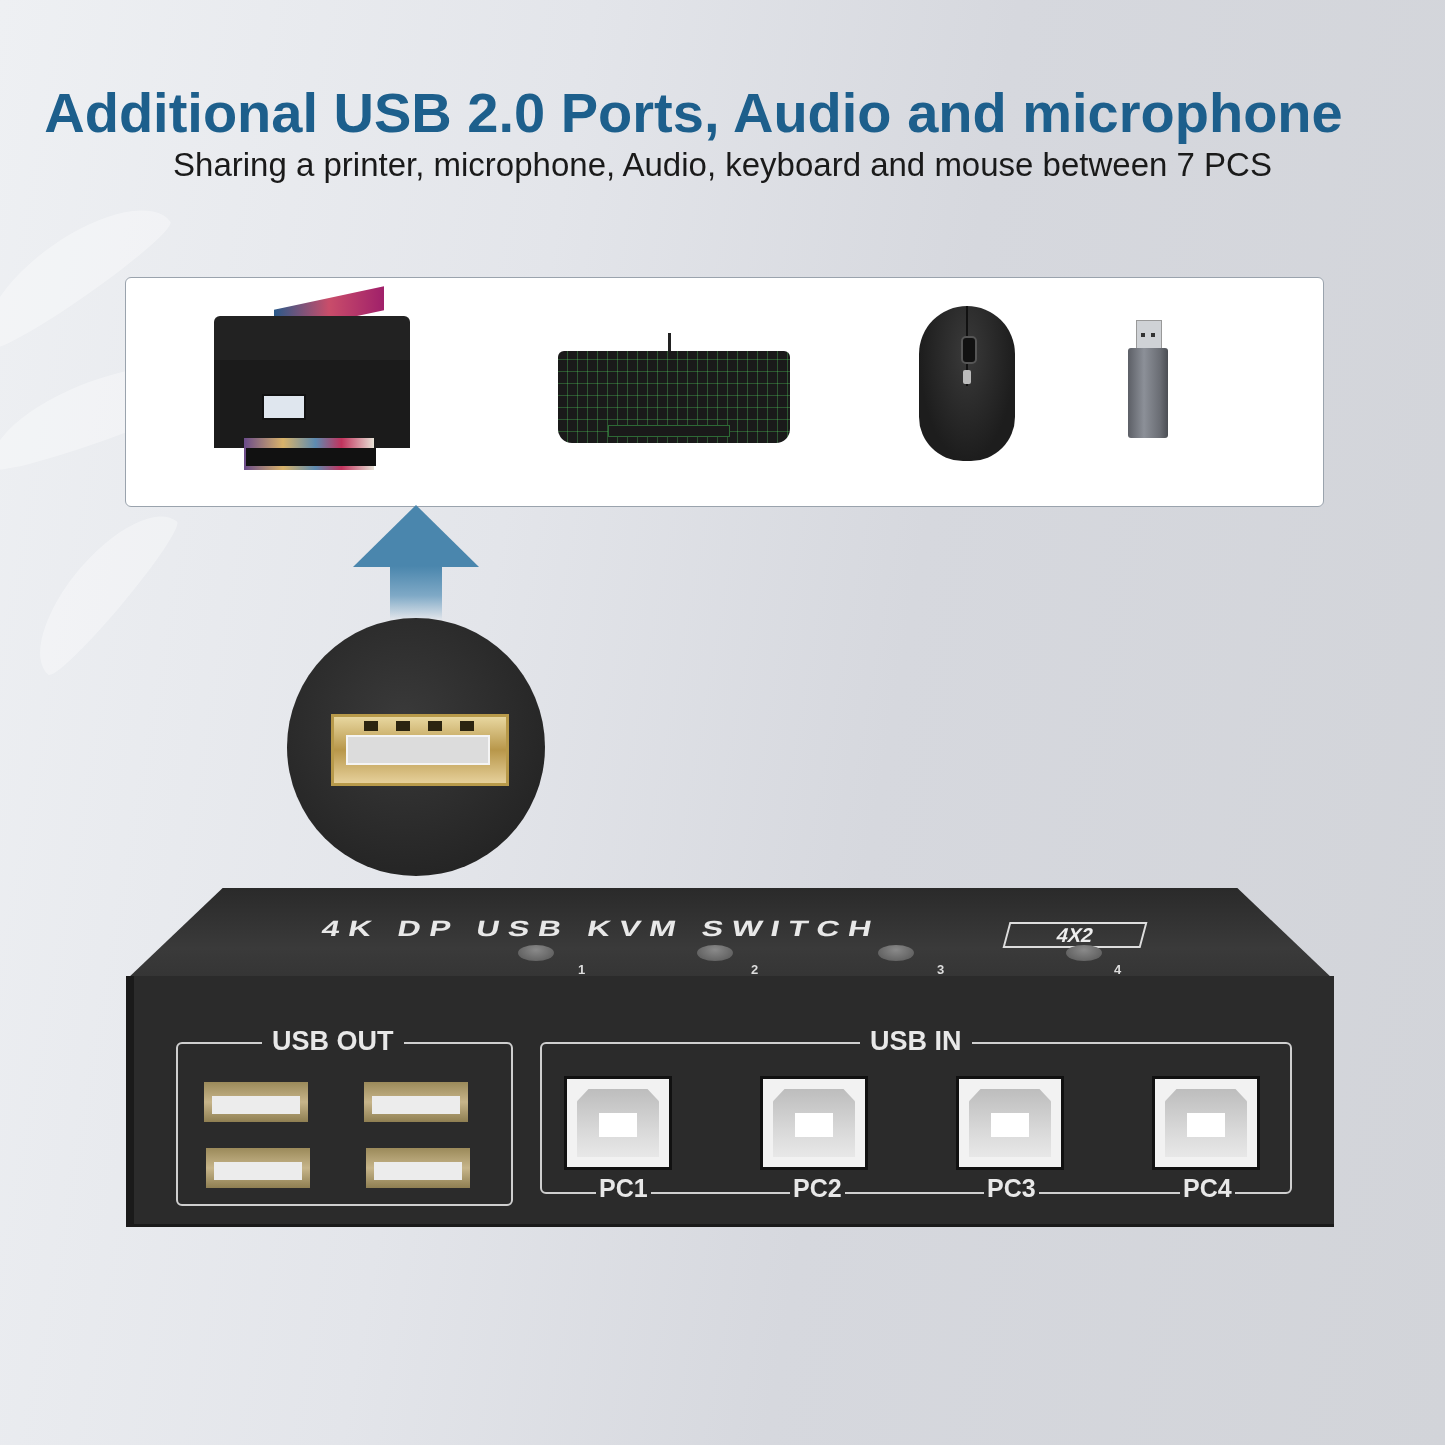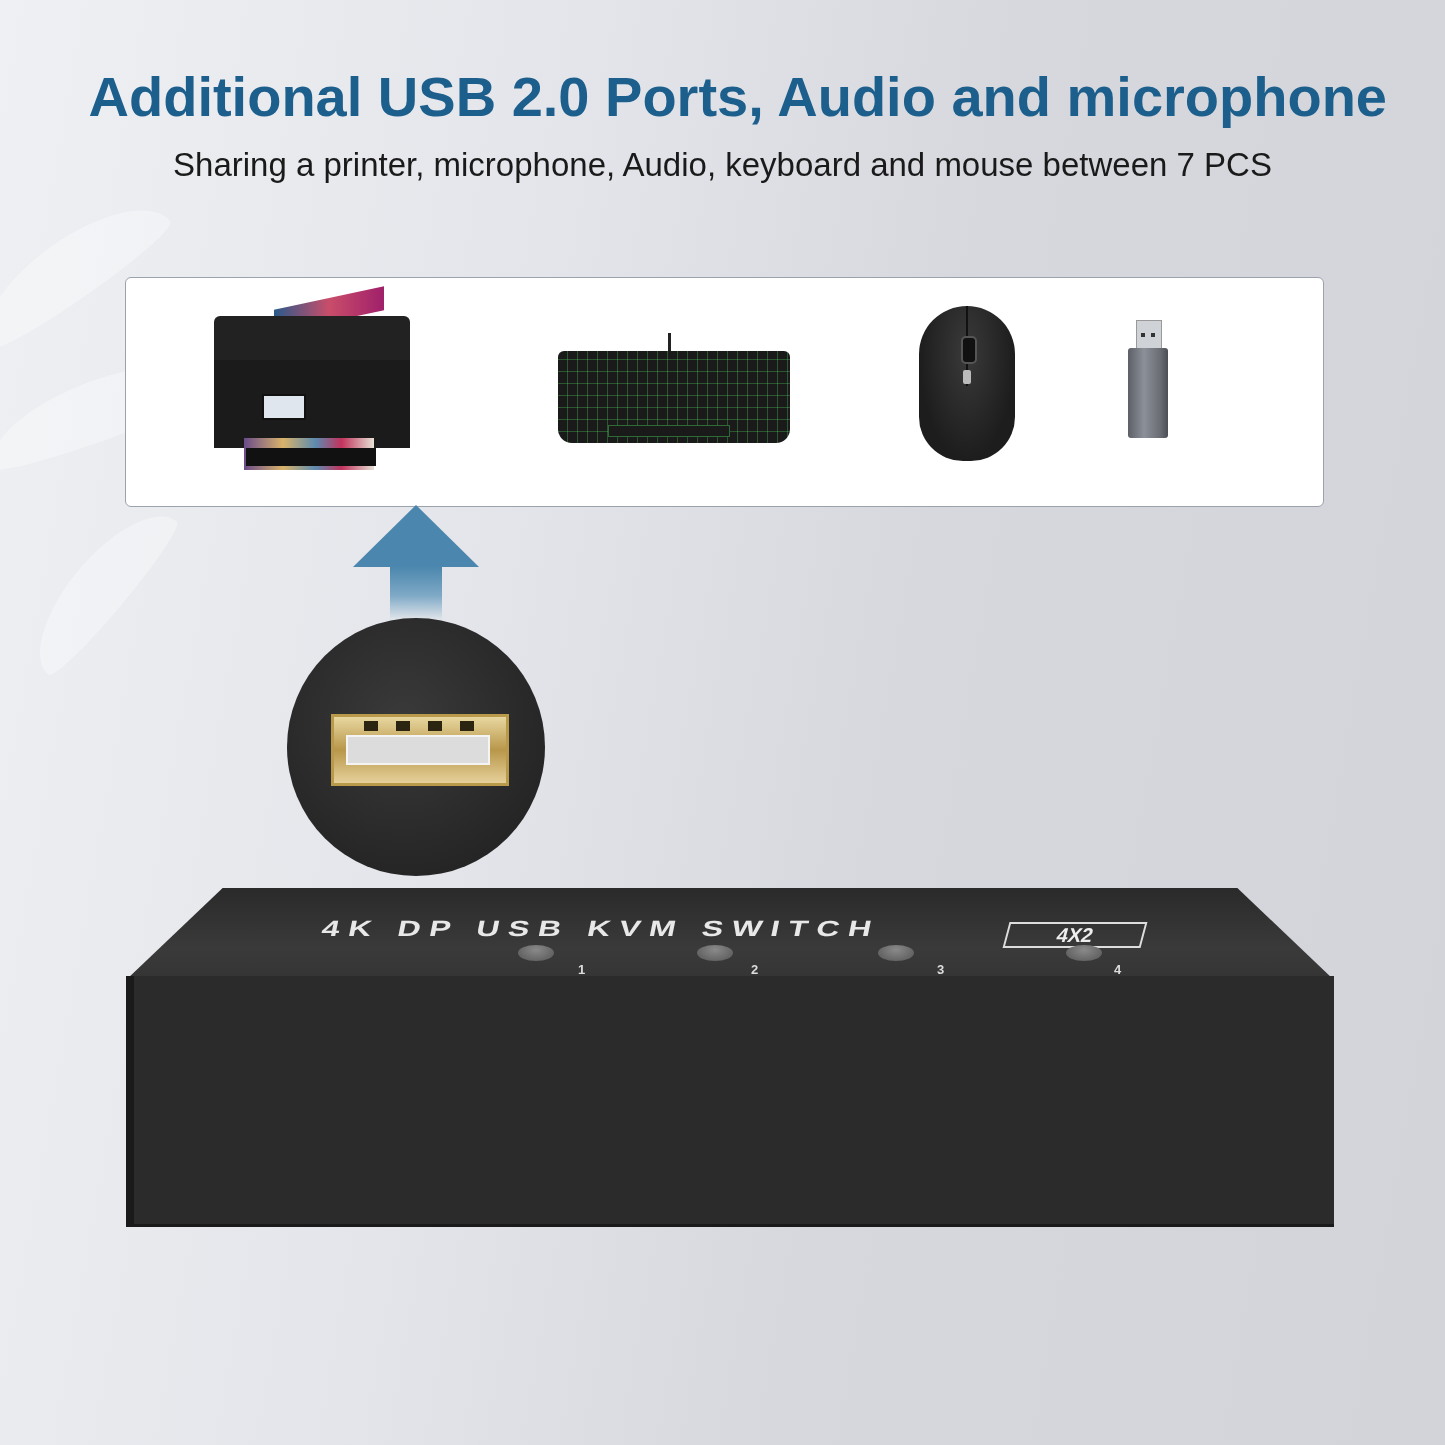--- a/index.html
+++ b/index.html
@@ -1,20 +1,20 @@
 <!DOCTYPE html>
 <html><head>
 <meta charset="utf-8">
 <style>
   html,body{margin:0;padding:0;}
   body{width:1445px;height:1445px;overflow:hidden;position:relative;
     background:linear-gradient(100deg,#eef0f3 0%,#e3e5ea 35%,#d6d8de 60%,#d2d4d9 100%);
     font-family:"Liberation Sans",sans-serif;}
   .leaf{position:absolute;border-radius:50% 50% 50% 50%/80% 80% 20% 20%;background:rgba(255,255,255,0.35);}
-  .title{position:absolute;top:64px;left:0;width:1387px;text-align:right;
+  .title{position:absolute;top:80px;left:0;width:1387px;text-align:center;
     font-weight:bold;font-size:56px;color:#1d5f8c;letter-spacing:0px;}
   .subtitle{position:absolute;top:146px;left:0;width:1445px;text-align:center;
     font-size:33px;color:#1a1a1a;}
   .panel{position:absolute;left:125px;top:277px;width:1197px;height:228px;background:#fff;
     border:1px solid #9aa3ad;border-radius:6px;}
   .dev{position:absolute;}
   
   .printer{left:88px;top:20px;width:196px;height:170px;}
   .printer .top{position:absolute;left:0;top:18px;width:196px;height:50px;background:#222;border-radius:6px 6px 0 0;}
   .printer .body{position:absolute;left:0;top:62px;width:196px;height:88px;background:#1b1b1b;}
@@ -133,13 +133,53 @@
 <div class="sel-btn" style="left:518px;top:945px;"></div>
 <div class="sel-num" style="left:578px;top:962px;">1</div>
 <div class="sel-btn" style="left:697px;top:945px;"></div>
 <div class="sel-num" style="left:751px;top:962px;">2</div>
 <div class="sel-btn" style="left:878px;top:945px;"></div>
 <div class="sel-num" style="left:937px;top:962px;">3</div>
 <div class="sel-btn" style="left:1066px;top:945px;"></div>
 <div class="sel-num" style="left:1114px;top:962px;">4</div>
 
 <div class="dev-front">
+  <div class="group" style="left:50px;top:66px;width:333px;height:160px;">
+    <div class="group-title" style="left:84px;">USB OUT</div>
+    <div class="usbA" style="left:26px;top:38px;">
+        <div class="tongue"></div>
+      </div>
+    <div class="usbA" style="left:186px;top:38px;">
+        <div class="tongue"></div>
+      </div>
+    <div class="usbA" style="left:28px;top:104px;">
+        <div class="tongue"></div>
+      </div>
+    <div class="usbA" style="left:188px;top:104px;">
+        <div class="tongue"></div>
+      </div>
+  </div>
+  <div class="group" style="left:414px;top:66px;width:748px;height:148px;">
+    <div class="group-title" style="left:318px;">USB IN</div>
+    <div class="usbB" style="left:22px;top:32px;">
+        <div class="inner"></div>
+        <div class="key"></div>
+      </div>
+    <div class="usbB" style="left:218px;top:32px;">
+        <div class="inner"></div>
+        <div class="key"></div>
+      </div>
+    <div class="usbB" style="left:414px;top:32px;">
+        <div class="inner"></div>
+        <div class="key"></div>
+      </div>
+    <div class="usbB" style="left:610px;top:32px;">
+        <div class="inner"></div>
+        <div class="key"></div>
+      </div>
+    <div style="position:absolute;left:0;top:148px;width:100%;">
+      <span class="pc-label" style="left:54px;top:-18px;">PC1</span>
+      <span class="pc-label" style="left:248px;top:-18px;">PC2</span>
+      <span class="pc-label" style="left:442px;top:-18px;">PC3</span>
+      <span class="pc-label" style="left:638px;top:-18px;">PC4</span>
+    </div>
+  </div>
 </div>
 
 </body></html>

